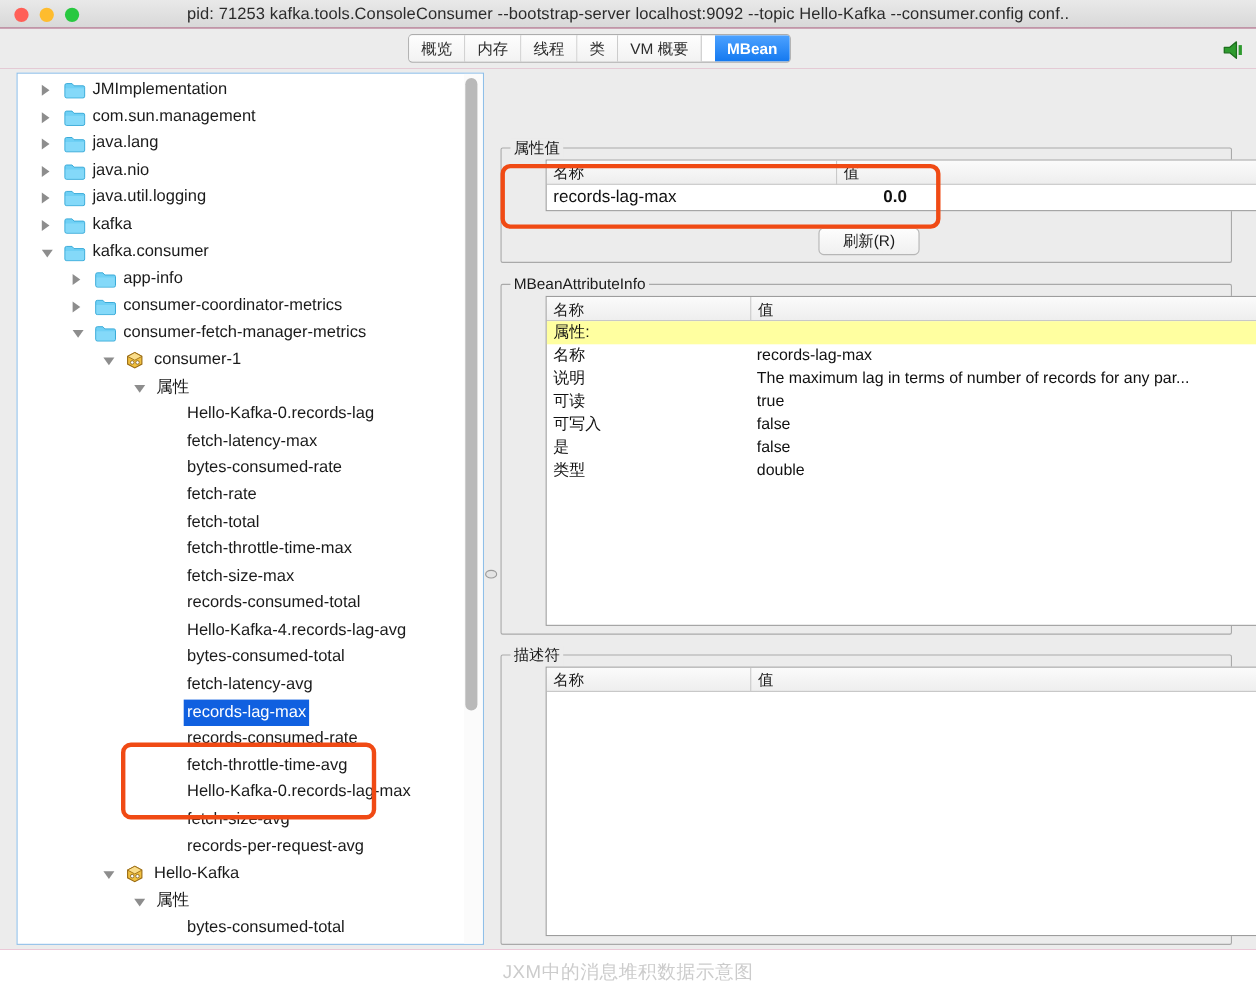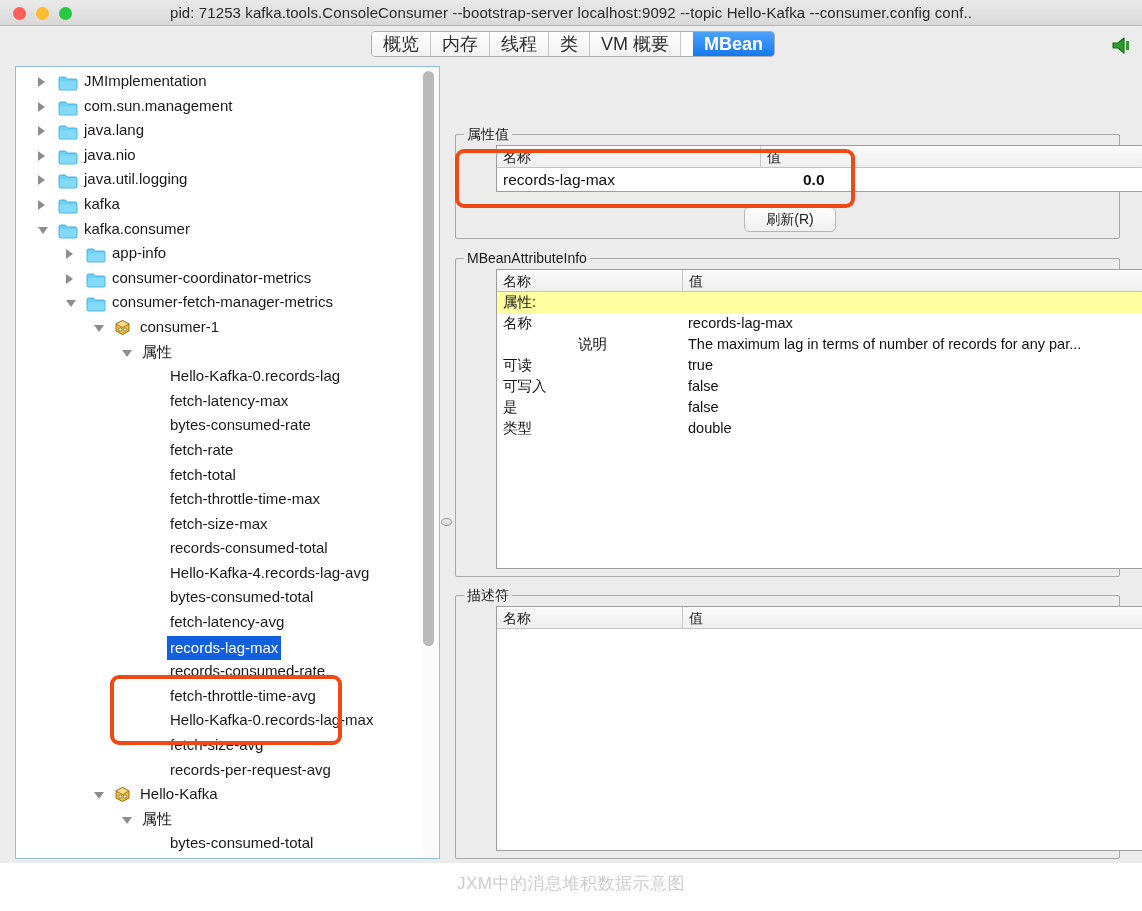--- a/index.html
+++ b/index.html
@@ -46,21 +46,21 @@
   }
   #tabs {
     position: absolute; left: 371px; top: 5px;
     height: 26px; display: flex;
     border: 1px solid #adadad; border-radius: 4px; overflow: hidden;
     background: #fff;
   }
   .tab {
     height: 24px; line-height: 24px;
     padding: 0 11px;
-    font-size: 18px; color: #2d2d2d;
+    font-size: 14px; color: #2d2d2d;
     border-right: 1px solid #c7c7c7;
     background: linear-gradient(#fefefe, #f2f2f2);
     white-space: nowrap;
     text-align: right;
   }
   .tab:last-child { border-right: none; }
   .tab.active {
     background: linear-gradient(#4da2ff, #1479f0);
     color: #ffffff; font-weight: bold; margin-left: 12px;
   }
@@ -444,21 +444,21 @@
         <div id="mbeaninfo-body">
             <div class="trow hl">
               <div class="tc" style="left: 0px; width: 185px;">属性:</div>
               <div class="tc" style="left: 185px; width: 470px;"></div>
             </div>
             <div class="trow">
               <div class="tc" style="left: 0px; width: 185px;">名称</div>
               <div class="tc" style="left: 185px; width: 470px;">records-lag-max</div>
             </div>
             <div class="trow">
-              <div class="tc" style="left: 0px; width: 185px; text-align: center;">说明</div>
+              <div class="tc" style="left: 0px; width: 185px;">说明</div>
               <div class="tc" style="left: 185px; width: 470px;">The maximum lag in terms of number of records for any par...</div>
             </div>
             <div class="trow">
               <div class="tc" style="left: 0px; width: 185px;">可读</div>
               <div class="tc" style="left: 185px; width: 470px;">true</div>
             </div>
             <div class="trow">
               <div class="tc" style="left: 0px; width: 185px;">可写入</div>
               <div class="tc" style="left: 185px; width: 470px;">false</div>
             </div>

